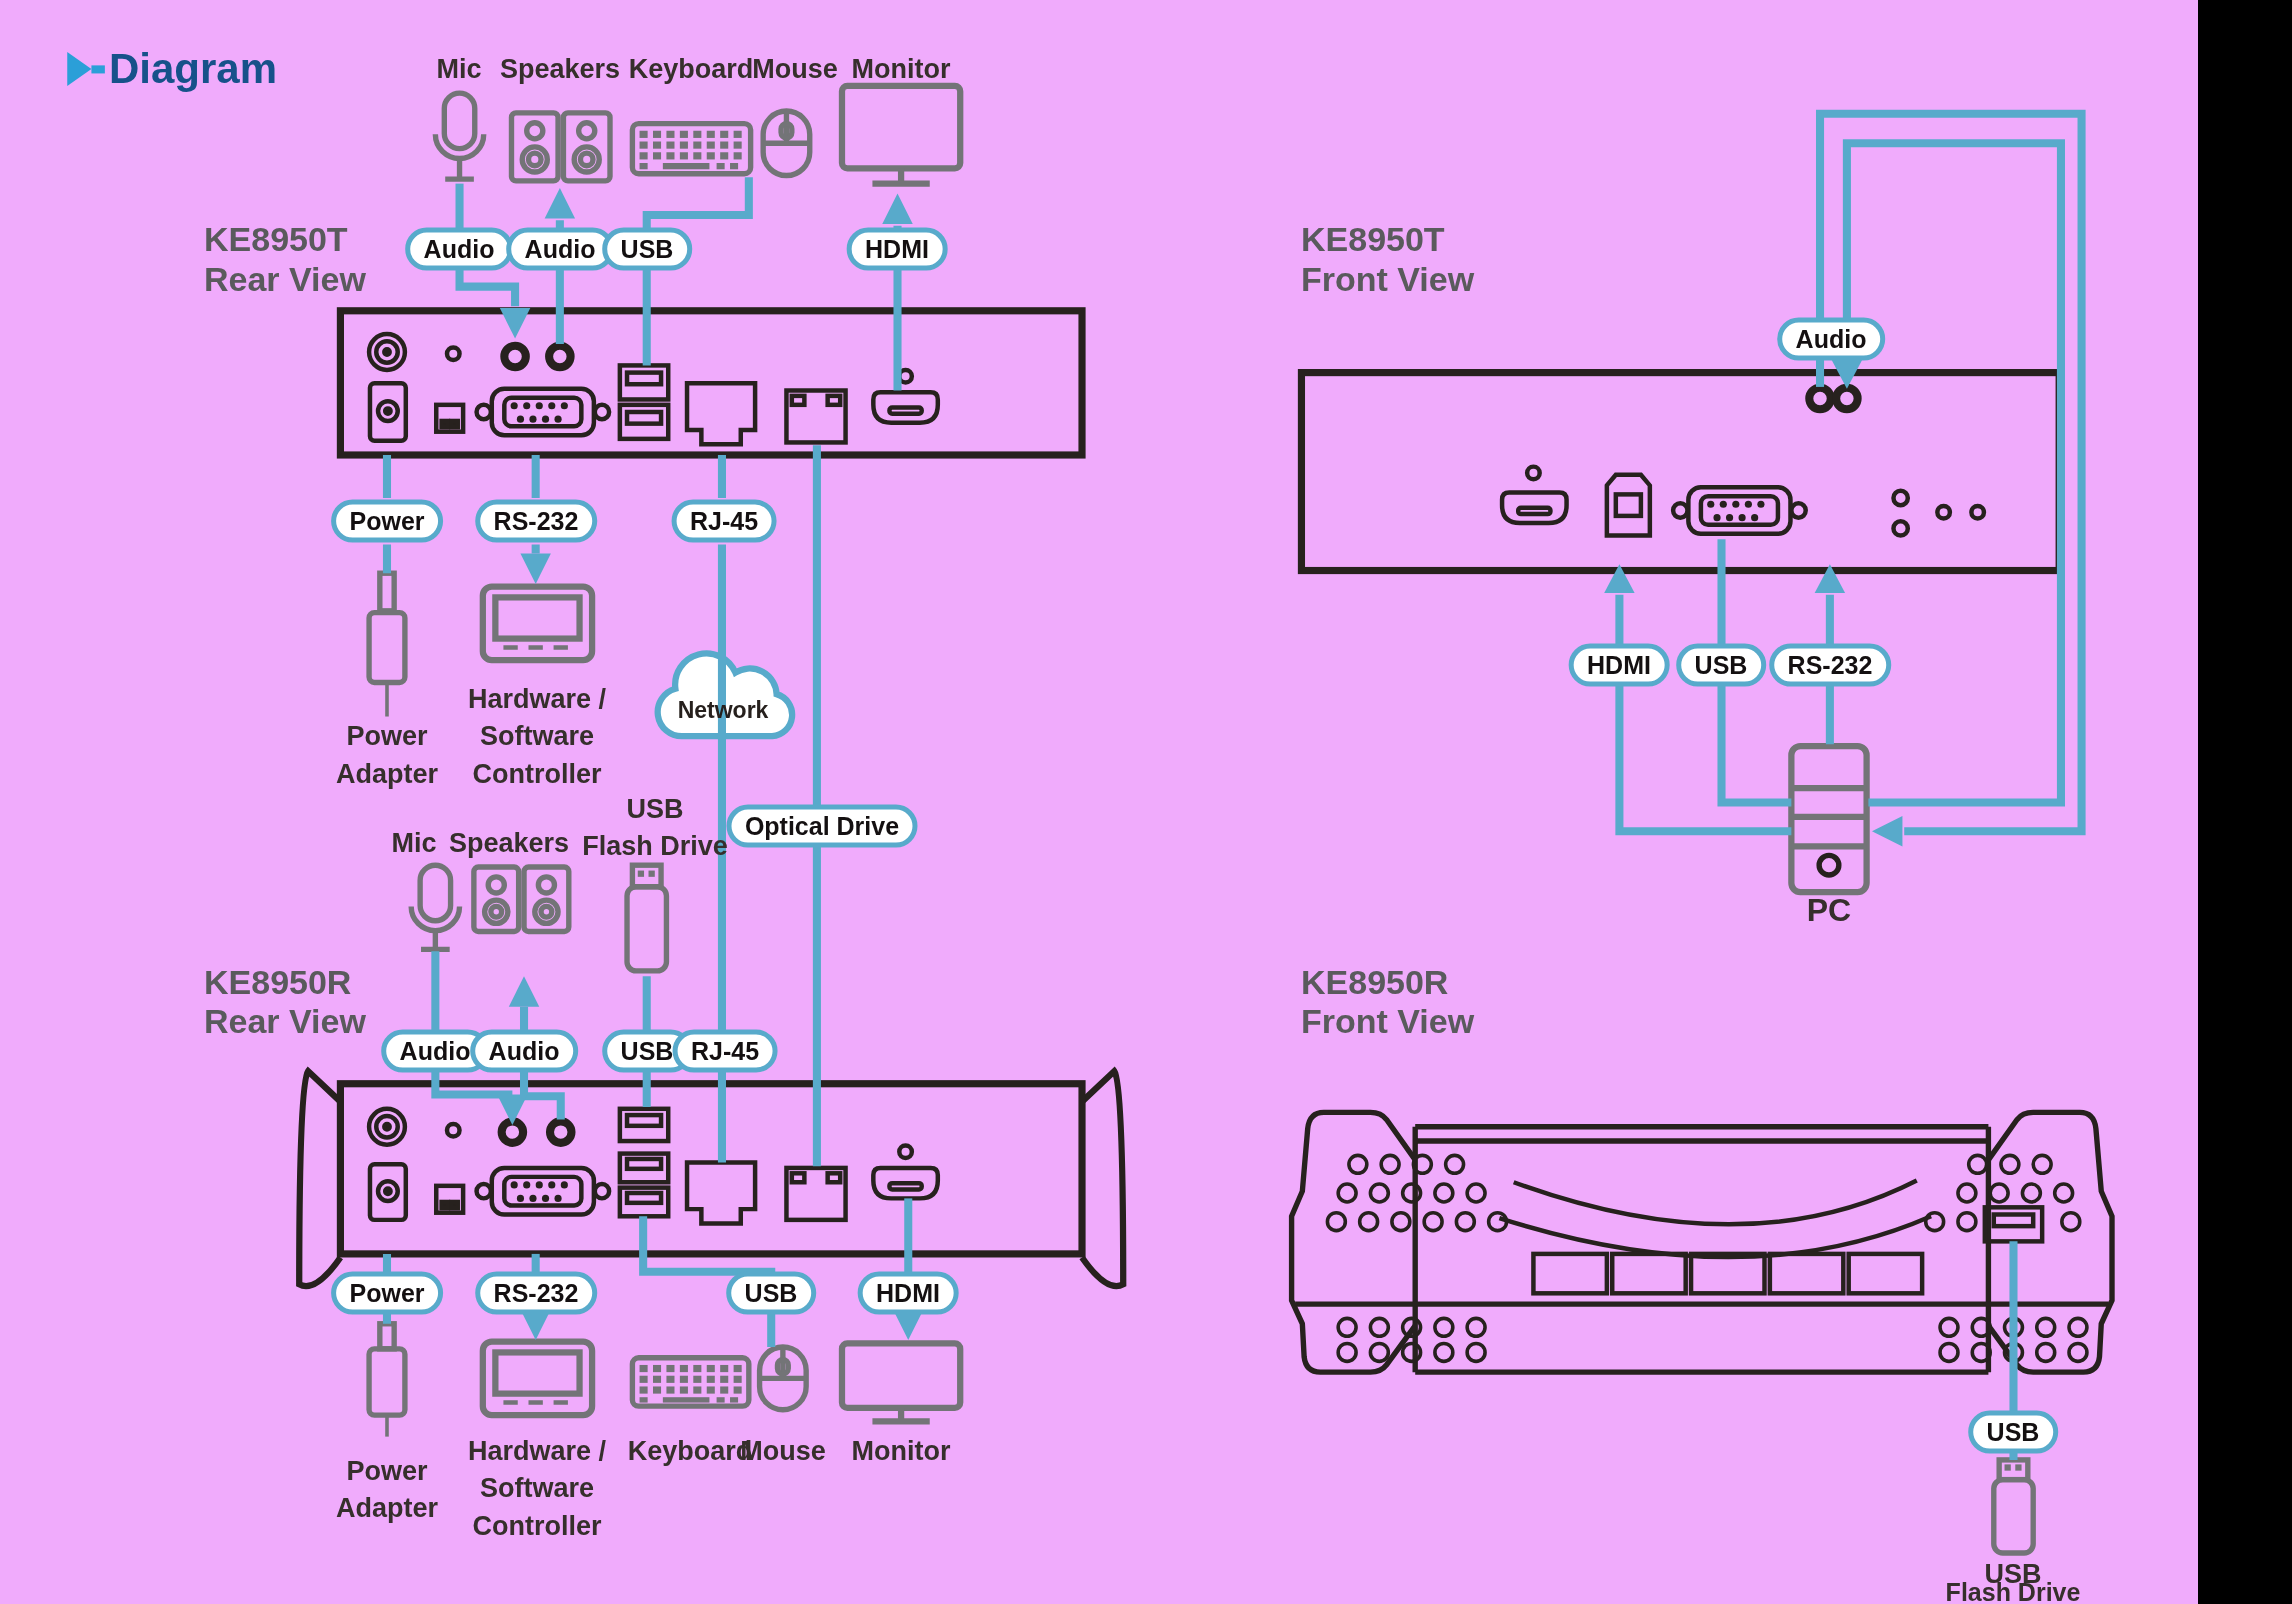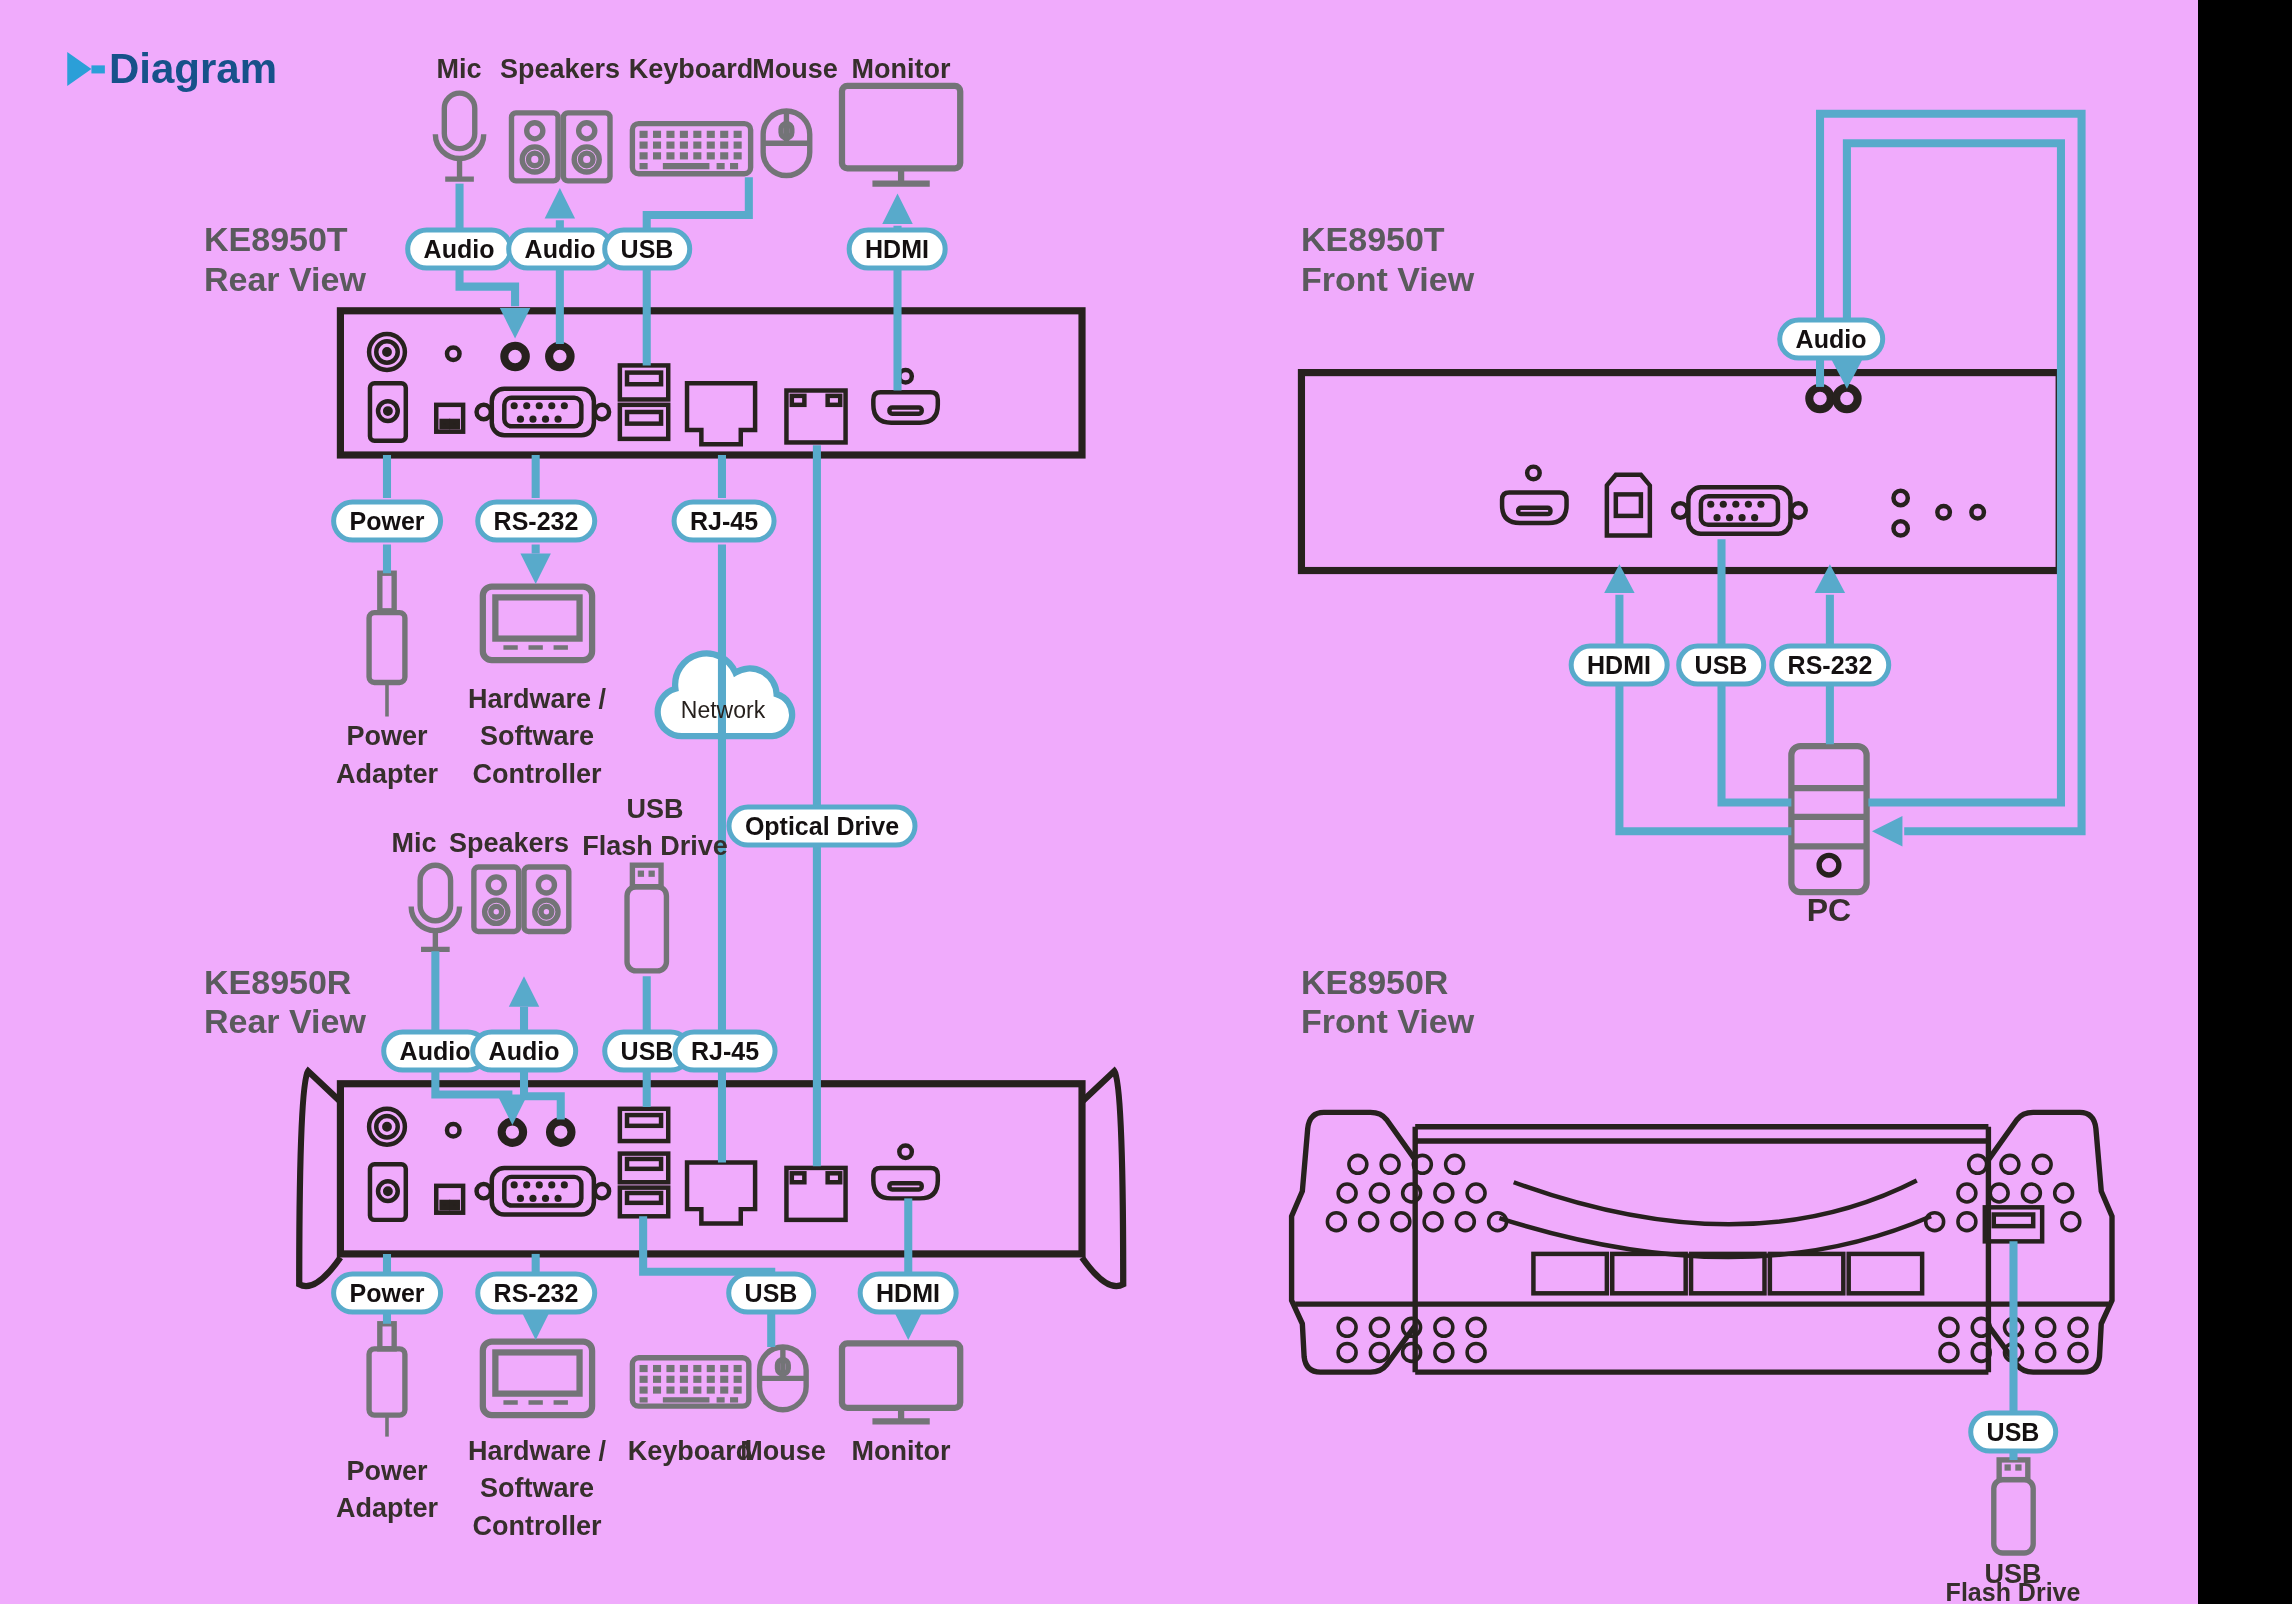--- a/index.html
+++ b/index.html
@@ -8,21 +8,21 @@
   svg.art{position:absolute;left:0;top:0;}
   .lbl{position:absolute;transform:translate(-50%,-50%);color:#362F2C;font-weight:bold;
        font-size:27px;white-space:nowrap;text-align:center;}
   .ttl{position:absolute;transform:translateY(-50%);color:#5A5A5D;font-weight:bold;
        font-size:34px;white-space:nowrap;}
   .hdr{position:absolute;transform:translateY(-50%);color:#17518A;font-weight:bold;
        font-size:42px;white-space:nowrap;}
   .pill{position:absolute;transform:translate(-50%,-50%);background:#FFFFFF;
         border:5.4px solid #58AACB;border-radius:895px;color:#141011;font-weight:bold;
         font-size:25px;line-height:1.1;padding:2.7px 13.4px;white-space:nowrap;}
-  .net{position:absolute;transform:translate(-50%,-50%);color:#26201D;font-size:23px;white-space:nowrap;}
+  .net{position:absolute;transform:translate(-50%,-50%);color:#26201D;font-size:23px;white-space:nowrap;font-weight:bold;}
   .pc{position:absolute;transform:translate(-50%,-50%);color:#362F2C;font-weight:bold;font-size:32px;}
 </style>
 </head>
 <body>
 
 <div class="canvas">
 
 <svg class="art" width="2293" height="1605" viewBox="0 0 2560 1792">
 
   <g>

